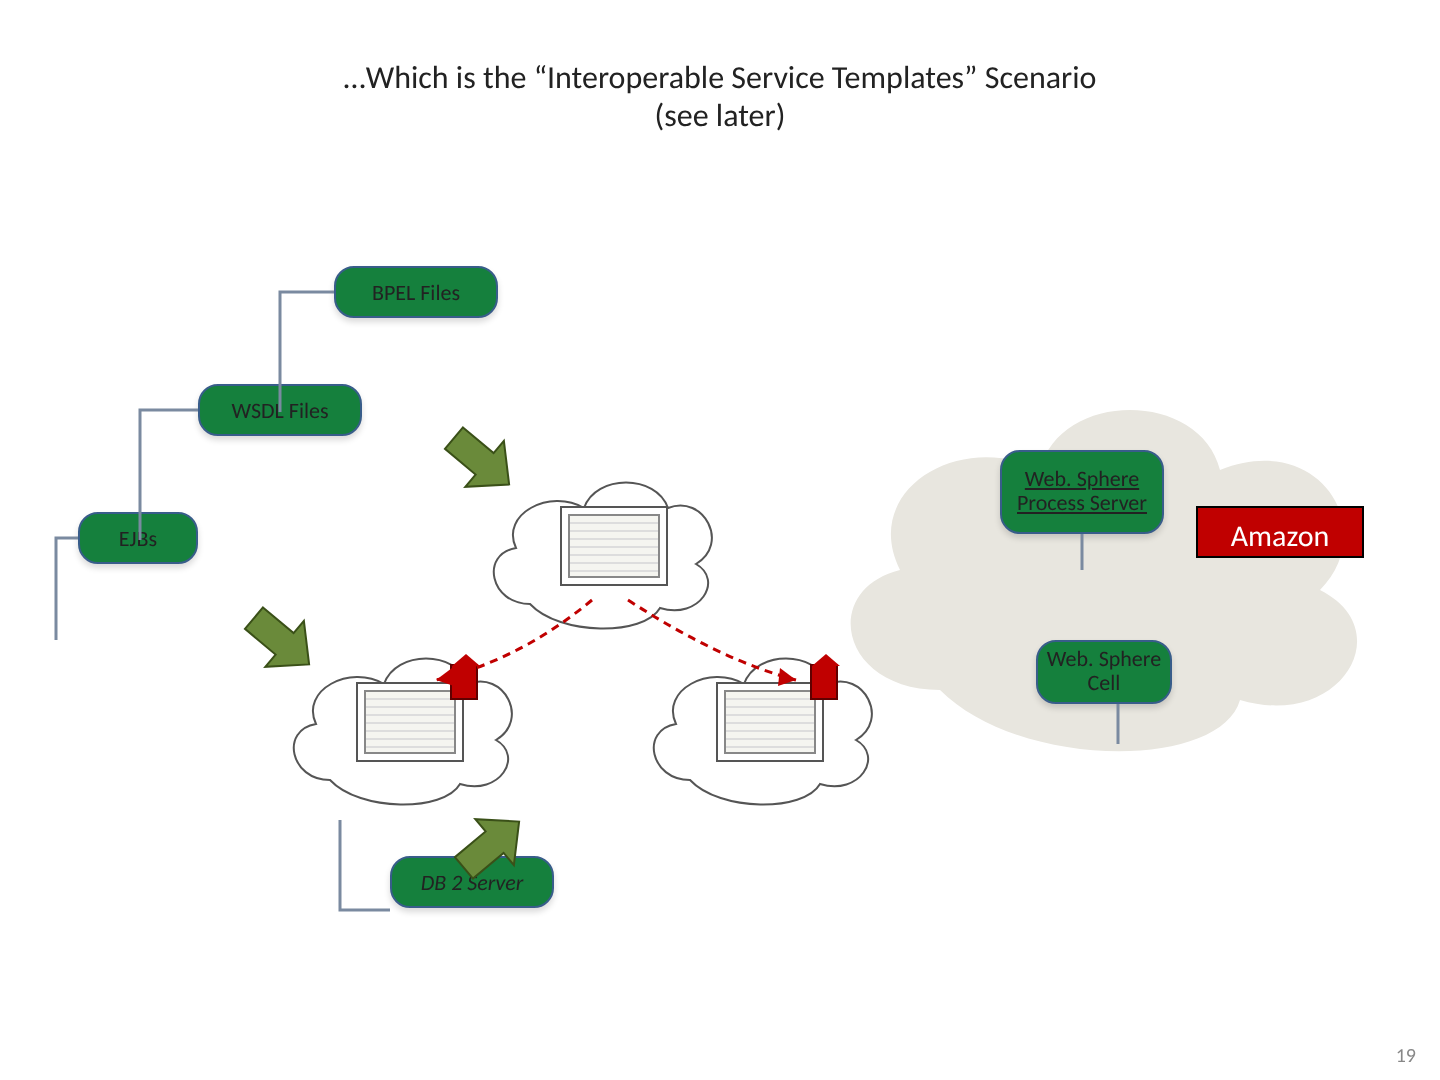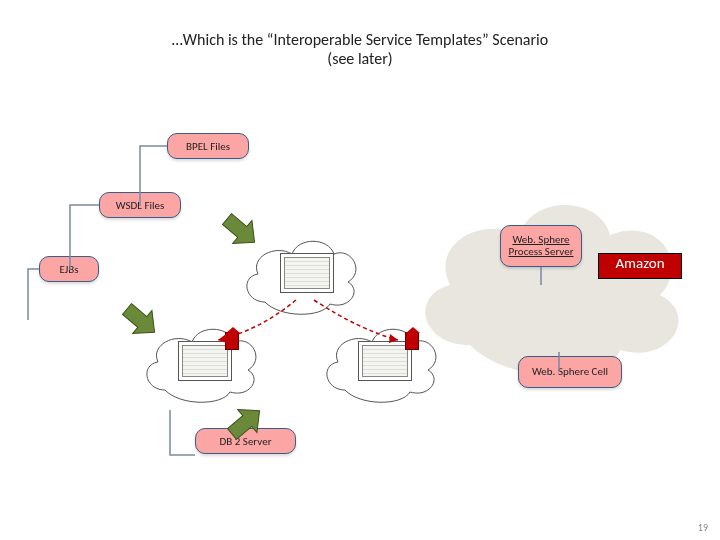--- a/index.html
+++ b/index.html
@@ -16,39 +16,39 @@
     position: absolute;
     width: 100%;
     text-align: center;
     font-size: 16px;
     color: #222;
   }
   .title .l1 { top: 30px; position: relative; }
   .title .l2 { top: 30px; position: relative; }
   .box {
     position: absolute;
-    background: #fca5a5;
+    background: #15803d;
     border: 1.5px solid #385d8a;
     border-radius: 10px;
     display: flex;
     align-items: center;
     justify-content: center;
     font-size: 11px;
     color: #222;
     text-align: center;
     padding: 2px 4px;
     box-shadow: 0 2px 3px rgba(0,0,0,0.15);
   }
   .amazon {
     position: absolute;
     background: #c00000;
     color: #fff;
     font-size: 15px;
     display: flex;
-    align-items: flex-start;
+    align-items: flex-end;
     justify-content: center;
     border: 1px solid #000;
   }
   .cloud {
     position: absolute;
     fill: #e8e6df;
     stroke: none;
   }
   .cloud-outline {
     position: absolute;
@@ -128,28 +128,28 @@
 <div class="box" style="left:99px; top:192px; width:82px; height:26px;">
     <span>WSDL Files</span>
   </div>
 <div class="box" style="left:39px; top:256px; width:60px; height:26px;">
     <span>EJBs</span>
   </div>
 
 <div class="box" style="left:500px; top:225px; width:82px; height:42px; line-height:1.1;text-decoration:underline;">
     <span>Web. Sphere Process Server</span>
   </div>
-<div class="box" style="left:518px; top:320px; width:104px; height:32px; line-height:1.1;margin-top:36px;">
+<div class="box" style="left:518px; top:320px; width:68px; height:32px; line-height:1.1;">
     <span>Web. Sphere Cell</span>
   </div>
 <div class="amazon" style="left:598px; top:253px; width:84px; height:26px;">
     <span>Amazon</span>
   </div>
 
-<div class="box" style="left:195px; top:428px; width:101px; height:26px;">
+<div class="box" style="left:195px; top:428px; width:82px; height:26px;font-style:italic;">
     <span>DB 2 Server</span>
   </div>
 
 <svg style="position:absolute; left:0; top:0; width:720px; height:540px; pointer-events:none;">
 
   <path d="M167 146 H140 V206" stroke="#7a8aa0" fill="none" stroke-width="1.5"></path>
   <path d="M99 205 H70 V270" stroke="#7a8aa0" fill="none" stroke-width="1.5"></path>
   <path d="M39 269 H28 V320" stroke="#7a8aa0" fill="none" stroke-width="1.5"></path>
 
   <path d="M541 267 V285" stroke="#7a8aa0" fill="none" stroke-width="1.5"></path>

